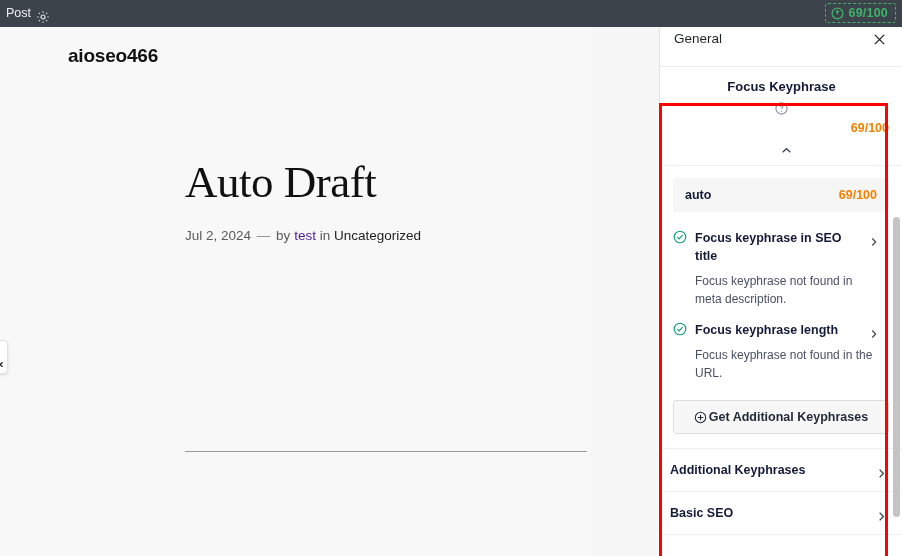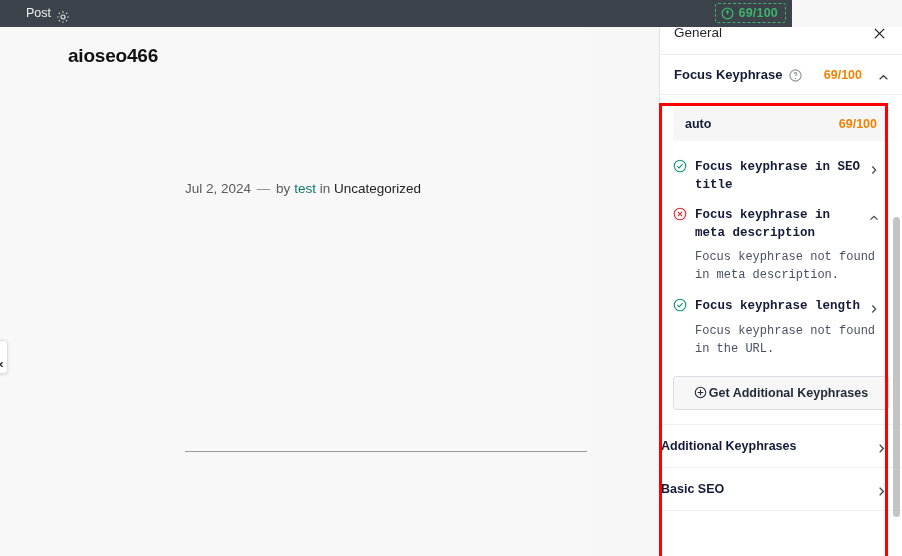--- a/index.html
+++ b/index.html
@@ -7,24 +7,24 @@
     width: 902px; height: 556px;
     overflow: hidden;
     font-family: "Liberation Sans", sans-serif;
     background: #f7f7f7;
   }
   #app { position: relative; width: 902px; height: 556px; }
 
   
   .adminbar {
     position: absolute; top: 0; left: 0;
-    width: 792px; height: 27px;
+    width: 902px; height: 27px;
     background: #3c434a;
     display: flex; align-items: flex-start;
-    padding-left: 26px;
+    padding-left: 6px;
     z-index: 40;
   }
   .adminbar-item {
     display: flex; align-items: center; gap: 5px;
     color: #f0f0f1; font-size: 12.5px; line-height: 27px;
   }
   .gear-ico { width: 14px; height: 14px; display: block; }
   .ab-score {
     position: absolute; right: 6px; top: 3px;
     display: flex; align-items: center; gap: 5px;
@@ -54,21 +54,21 @@
     font-family: "Liberation Serif", serif;
     font-size: 45px; line-height: 1.05;
     color: #101010; font-weight: 400;
     letter-spacing: -.5px;
   }
   .post-meta {
     margin-top: 22px;
     font-size: 13.5px; color: #5a5a5a;
   }
   .post-meta .dash { color: #8a8a8a; padding: 0 2px; }
-  .post-meta .author { color: #0f766e; }
+  .post-meta .author { color: #4c1d95; }
   .post-meta .cat { color: #222; }
   .divider {
     position: absolute; left: 185px; top: 424px;
     width: 470px; height: 1px; background: #9a9a9a;
   }
   .comments-title {
     position: absolute; left: 185px; top: 473px;
     font-family: "Liberation Serif", serif;
     font-size: 42px; color: #101010; font-weight: 400;
     letter-spacing: -.4px;
@@ -91,21 +91,21 @@
   
   .sidebar {
     position: absolute; top: 27px; right: 0;
     width: 243px; height: 529px;
     background: #fff;
     border-left: 1px solid #e3e3e3;
     overflow: hidden;
     z-index: 20;
   }
   .sb-head {
-    height: 28px;
+    height: 40px;
     display: flex; align-items: center; justify-content: space-between;
     padding: 0 16px 16px 14px;
     border-bottom: 1px solid #ececec;
   }
   .sb-head-title { font-size: 13.5px; color: #1d2327; }
   .close-x { width: 13px; height: 13px; display: block; cursor: pointer; }
 
   .snippet-row {
     height: 40px; display: flex; align-items: center; justify-content: center;
     border-bottom: 1px solid #efefef;
@@ -132,39 +132,40 @@
     z-index: 35;
   }
 
   
   .panel-head {
     display: flex; align-items: center;
     padding: 12px 13px 12px 14px;
     gap: 7px;
     border-bottom: 1px solid #efefef;
     cursor: pointer;
+    flex-direction: column;
   }
   .panel-head-title { font-size: 13px; font-weight: 700; color: #141b38; }
   .help-ico { width: 13px; height: 13px; display: block; }
   .panel-score { margin-left: auto; font-size: 12.5px; font-weight: 700; color: #f18200; }
   .chev { width: 11px; height: 11px; display: block; margin-left: 9px; }
 
   .kp-row {
     margin: 12px 13px 6px 13px;
     background: #f6f6f7;
     border-radius: 3px;
     height: 34px;
     display: flex; align-items: center; justify-content: space-between;
     padding: 0 12px;
     gap: 30px;
   }
   .kp-name { font-size: 12.5px; font-weight: 700; color: #141b38; }
   .kp-score { font-size: 12.5px; font-weight: 700; color: #f18200; }
 
-  .check-list { padding: 6px 23px 0 13px; font-family: Liberation Mono, monospace; }
+  .check-list { padding: 6px 23px 0 13px; }
   .check-item { margin-bottom: 2px; }
   .check-main {
     display: flex; align-items: flex-start; gap: 8px;
     padding: 5px 0;
     cursor: pointer;
   }
   .status-ico { width: 14px; height: 14px; flex: 0 0 14px; display: block; margin-top: 1px; }
   .check-label {
     flex: 1 1 auto;
     font-size: 12.5px; font-weight: 700; color: #141b38;
@@ -185,21 +186,21 @@
     border: 1px solid #dcdde1;
     border-radius: 3px;
     padding: 9px 10px;
     font-size: 12.5px; font-weight: 700; color: #1f2937;
     cursor: pointer;
   }
   .plus-ico { width: 13px; height: 13px; display: block; }
 
   .sect-row {
     display: flex; align-items: center; justify-content: space-between;
-    padding: 14px 15px 14px 1px;
+    padding: 14px 15px 14px 10px;
     border-bottom: 1px solid #efefef;
     cursor: pointer;
   }
   .sect-label { font-size: 12.5px; font-weight: 700; color: #141b38; }
   .sect-chev { width: 11px; height: 11px; display: block; }
 
   
   .sb-scroll {
     position: absolute; right: 2px; top: 190px;
     width: 7px; height: 300px;
@@ -230,20 +231,21 @@
         </svg>
       </span>
       <span>69/100</span>
     </div>
   </div>
 
   <div class="content-area">
     <div class="site-title">aioseo466</div>
 
     <div class="article">
+      <div class="post-title">Auto Draft</div>
       <div class="post-meta">
         <span>Jul 2, 2024</span>
         <span class="dash">—</span>
         <span>by</span>
         <span class="author">test</span>
         <span>in</span>
         <span class="cat">Uncategorized</span>
       </div>
     </div>
 
@@ -306,34 +308,20 @@
             <span class="check-label">Focus keyphrase in SEO title</span>
             <span class="check-chev">
               <svg viewBox="0 0 12 12" width="10" height="10" fill="none" stroke="#3c434a" stroke-width="1.4">
                 <path d="M4 1.8L8 6l-4 4.2"></path>
               </svg>
             </span>
           </div>
         </div>
 
         <div class="check-item">
-          <div class="check-main">
-            <span class="status-ico">
-              <svg viewBox="0 0 16 16" width="14" height="14" fill="none" stroke="#df2a2a" stroke-width="1.3">
-                <circle cx="8" cy="8" r="6.6"></circle>
-                <path d="M5.6 5.6l4.8 4.8M10.4 5.6l-4.8 4.8"></path>
-              </svg>
-            </span>
-            <span class="check-label">Focus keyphrase in meta description</span>
-            <span class="check-chev">
-              <svg viewBox="0 0 12 12" width="10" height="10" fill="none" stroke="#3c434a" stroke-width="1.4">
-                <path d="M1.8 8L6 4l4.2 4"></path>
-              </svg>
-            </span>
-          </div>
           <div class="check-detail">Focus keyphrase not found in meta description.</div>
         </div>
 
         <div class="check-item">
           <div class="check-main">
             <span class="status-ico">
               <svg viewBox="0 0 16 16" width="14" height="14" fill="none" stroke="#0f9b6c" stroke-width="1.3">
                 <circle cx="8" cy="8" r="6.6"></circle>
                 <path d="M4.9 8.2l2 2 4.1-4.4"></path>
               </svg>

